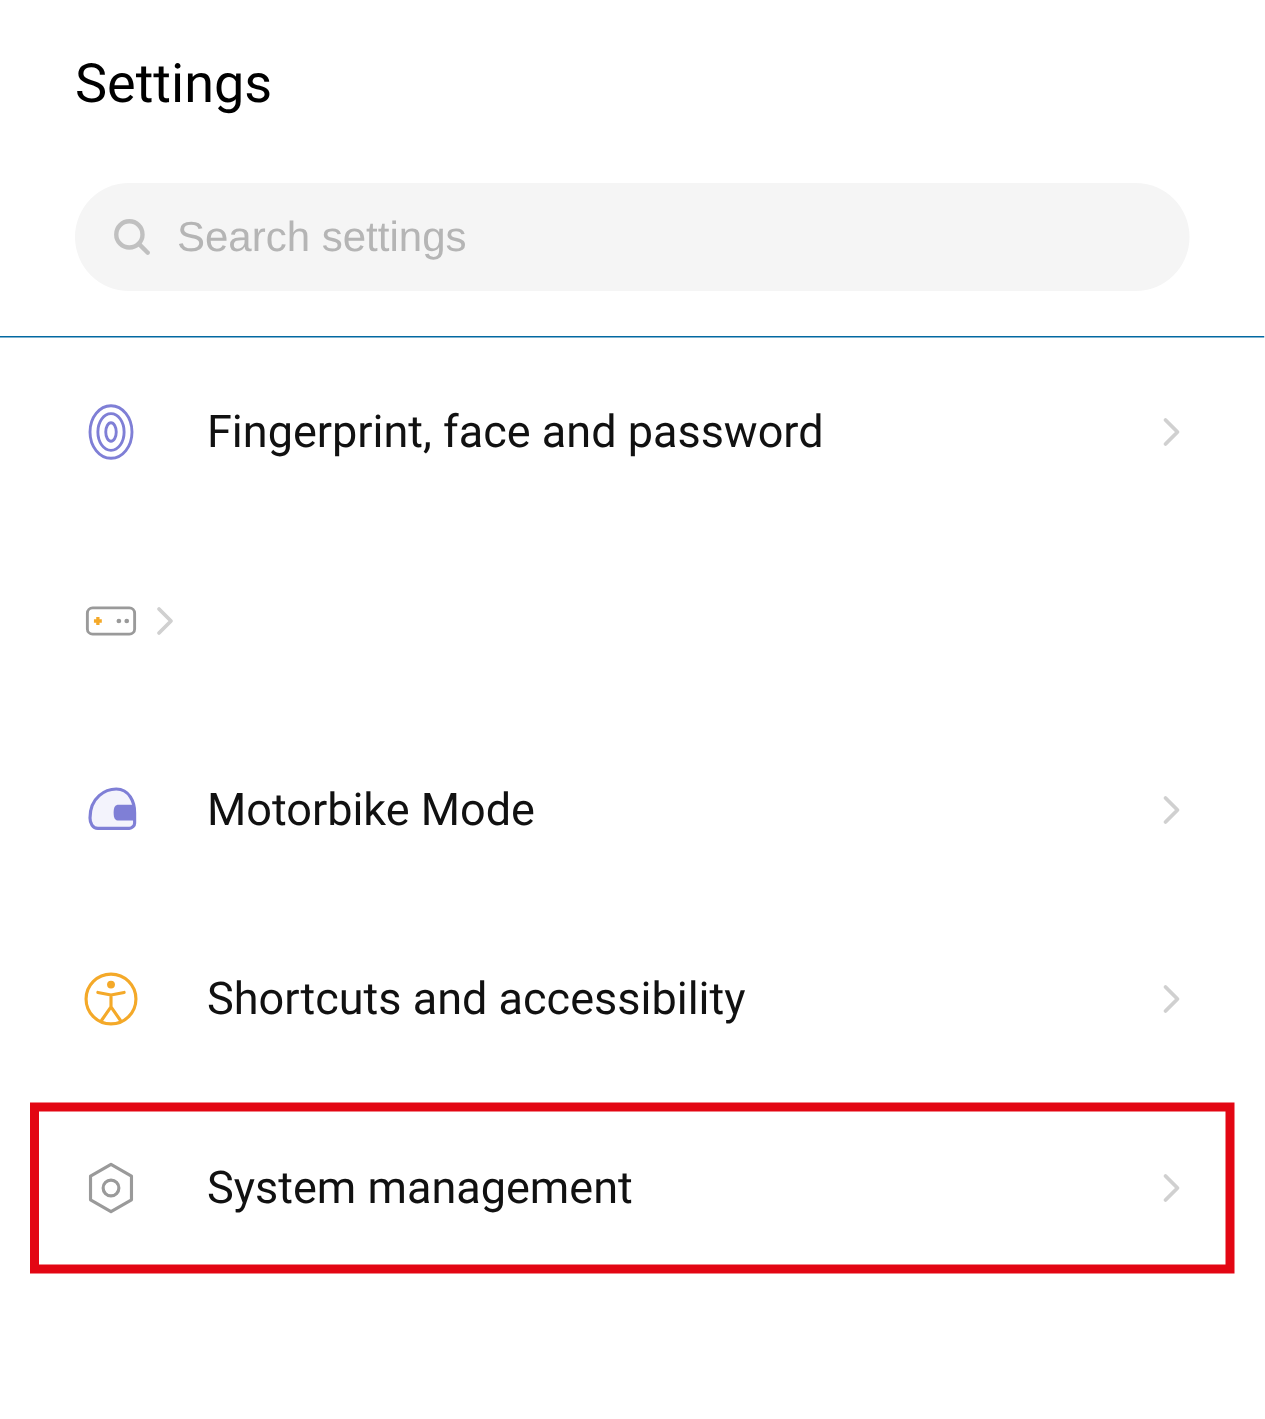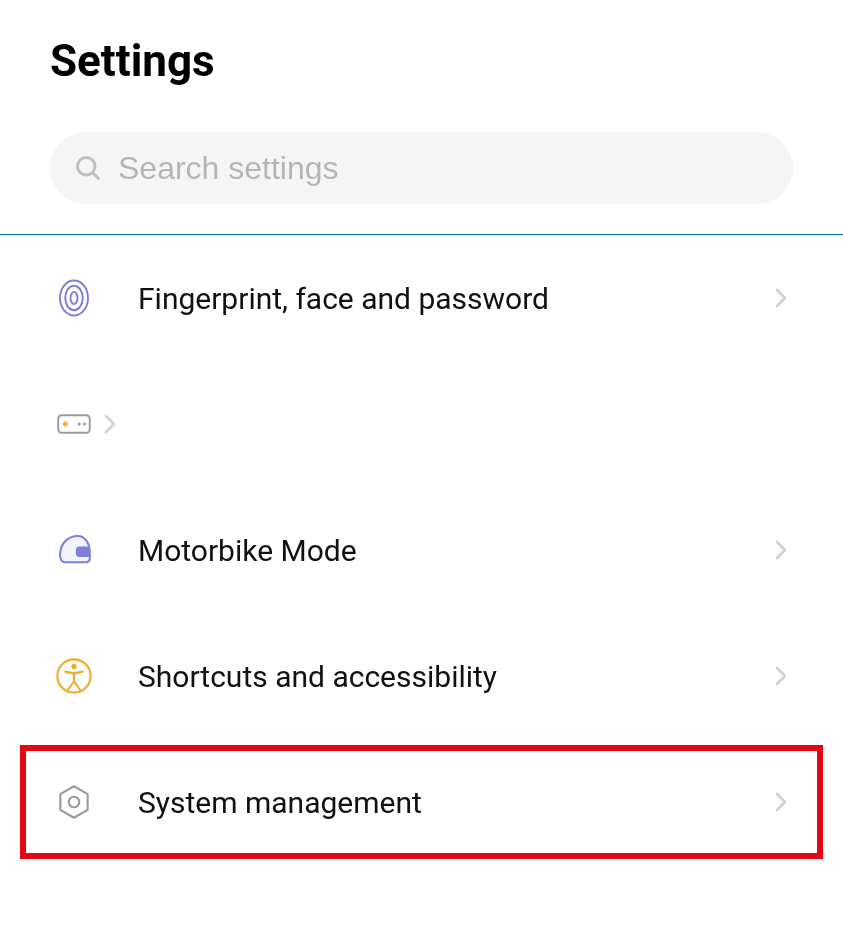--- a/index.html
+++ b/index.html
@@ -8,22 +8,22 @@
     height: 946px;
     background: #ffffff;
     font-family: -apple-system, BlinkMacSystemFont, "Segoe UI", Roboto, Helvetica, Arial, sans-serif;
     color: #000;
     overflow: hidden;
   }
   .header {
     padding: 35px 50px 25px 50px;
   }
   .title {
-    font-size: 44px;
-    font-weight: 700;
+    font-size: 36px;
+    font-weight: 400;
     color: #000;
   }
   .search-wrap {
     padding: 20px 50px 30px 50px;
   }
   .search-bar {
     display: flex;
     align-items: center;
     background: #f5f5f5;
     border-radius: 40px;
@@ -31,21 +31,21 @@
     padding: 0 24px;
   }
   .search-icon {
     flex: 0 0 auto;
     width: 28px; height: 28px;
     margin-right: 16px;
   }
   .search-input {
     border: none;
     background: transparent;
-    font-size: 32px;
+    font-size: 28px;
     color: #333;
     outline: none;
     width: 100%;
   }
   .search-input::placeholder { color: #b5b5b5; }
   .list {
     border-top: 1px solid #0369a1;
   }
   .item {
     display: flex;

